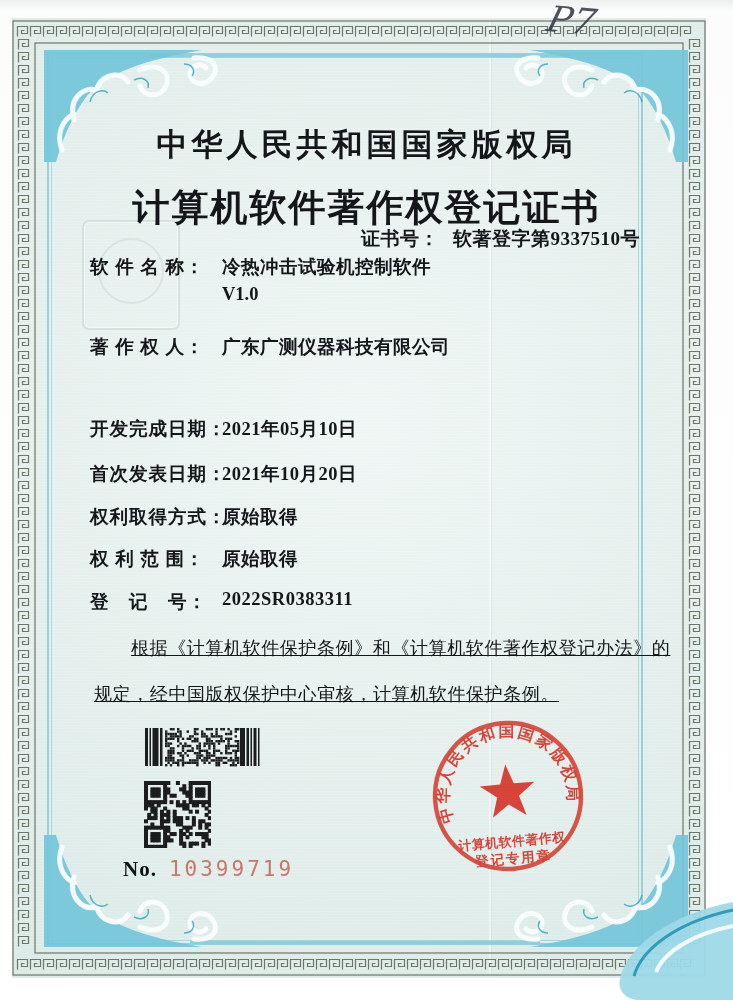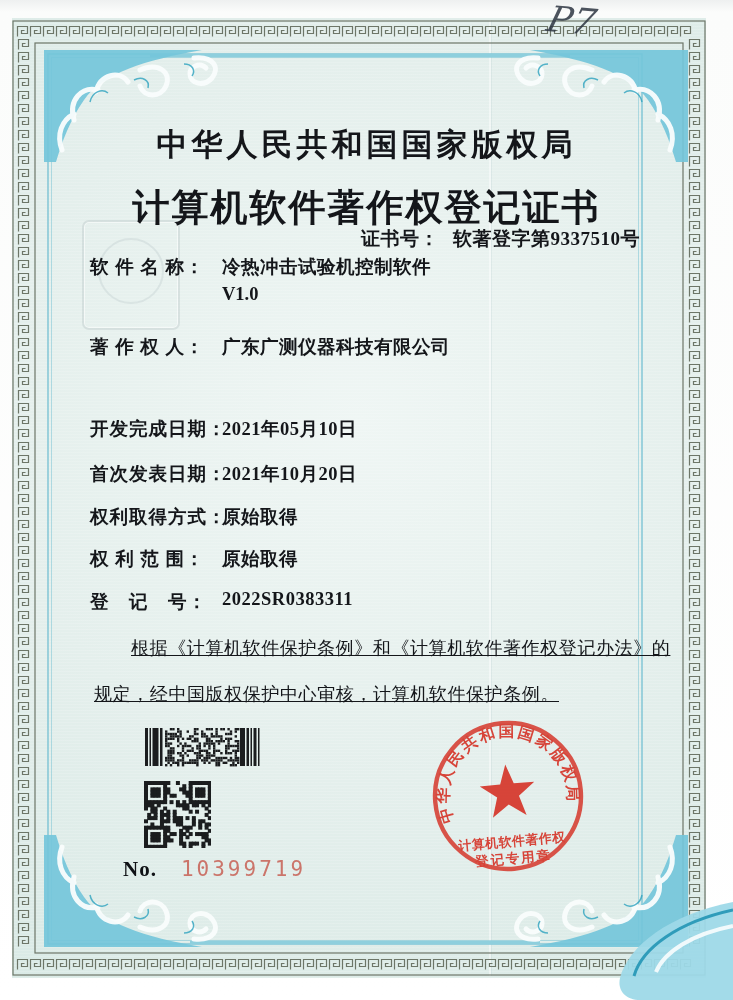--- a/index.html
+++ b/index.html
@@ -38,21 +38,21 @@
   .row{left:0;top:0;width:733px;font-size:18.5px;font-weight:700;}
   .row .lbl{position:absolute;left:90px;white-space:pre;letter-spacing:1px;}
   .row .val{position:absolute;left:222px;letter-spacing:.5px;}
   .val2{left:222px;font-size:18.5px;font-weight:700;}
   
   .stmt{font-size:18px;font-weight:500;letter-spacing:.6px;text-decoration:underline;}
   
   .serial{left:123px;top:857px;font-size:21px;}
   .serial .no{font-weight:700;letter-spacing:1px;color:#101216;}
   .serial .num{font-family:"DejaVu Sans Mono","Liberation Mono",monospace;
-    color:var(--serial-red,#c9685d);letter-spacing:3px;margin-left:24px;opacity:.9;}
+    color:var(--serial-red,#c9685d);letter-spacing:3px;margin-left:12px;opacity:.9;}
   
   .issue-date{left:444px;top:870px;font-size:19.5px;font-weight:700;letter-spacing:1px;}
   
   .handwriting{left:548px;top:0px;font-size:36px;font-style:italic;font-weight:500;
     color:#2e3642;transform:rotate(5deg) skewX(-10deg);opacity:.85;
     font-family:"DejaVu Serif","Liberation Serif",serif;}
   
   .seal{left:412px;top:700px;transform:rotate(-5deg);opacity:.93;}
   .seal text{font-family:"Liberation Serif","DejaVu Serif",serif;}
 </style>

